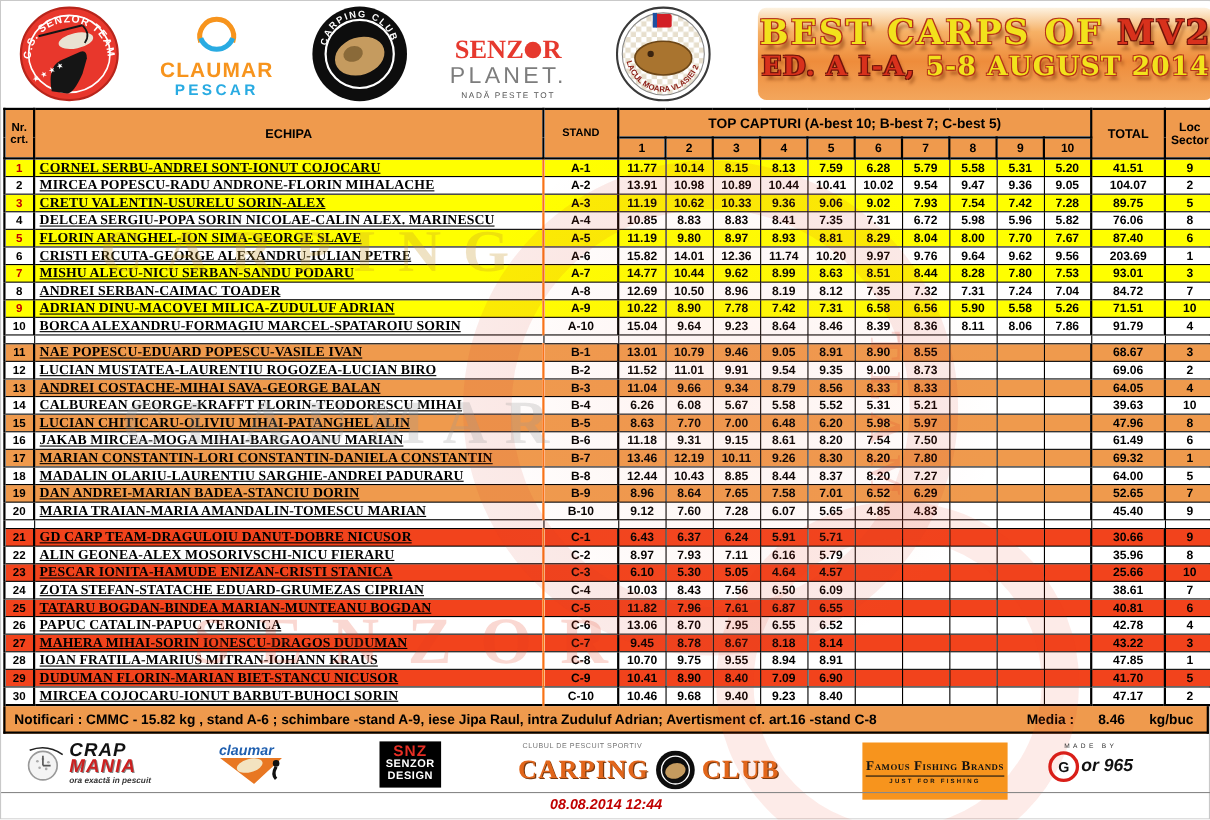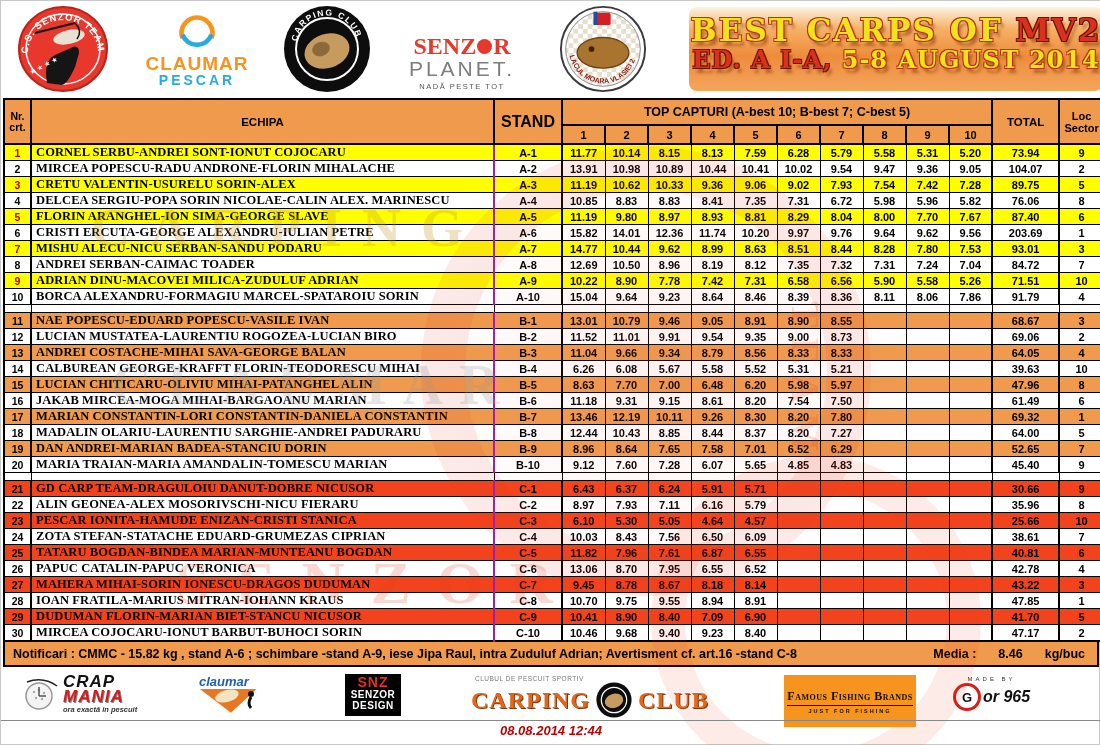--- a/index.html
+++ b/index.html
@@ -42,32 +42,32 @@
 
   
   .content { position:absolute; top:97px; left:2px; width:1096px; }
   table.results { border-collapse:collapse; width:1096px; table-layout:fixed; border:2px solid #000; }
   .results th, .results td { border:1px solid #000; padding:0; overflow:hidden; }
   .results th { background:#EF9A4D; font-weight:bold; border-width:2px; }
   .h1 { height:26px; }
   .h2 { height:19px; }
   .th-nr { font-size:10.5px; white-space:pre-line; line-height:11px; }
   .th-team { font-size:11.5px; }
-  .th-stand { font-size:16px; }
+  .th-stand { font-size:10px; }
   .th-top { font-size:12.5px; }
   .th-total { font-size:11.5px; }
   .th-loc { font-size:11px; line-height:12px; }
   .h2 th { font-size:11px; }
 
   tbody tr { height:16px; }
   tbody tr.sep { height:8px; }
   tbody tr.sep td { background:#fff; }
   td.nr { text-align:center; font-weight:bold; font-size:10.5px; border-left-width:2px; }
   td.team { font-family:"Liberation Serif", serif; font-weight:bold; font-size:12.5px; padding-left:4px;
-            white-space:nowrap; letter-spacing:0.1px; border-left:2px solid #000; border-right:2px solid #a21caf; }
+            white-space:nowrap; letter-spacing:0.1px; border-left:2px solid #000; border-right:2px solid #f97316;text-decoration:underline; }
   td.stand { text-align:center; font-weight:bold; font-size:11px; border-right:2px solid #000; }
   td.cap { text-align:center; font-weight:bold; font-size:11px; }
   td.total { text-align:center; font-weight:bold; font-size:11px; border-left:2px solid #000; border-right:2px solid #000; }
   td.loc { text-align:center; font-weight:bold; font-size:11px; border-right:2px solid #000; }
 
   tr.band-a.hl td { background:#FFFF00; }
   tr.band-a.hl td.nr { color:#C00000; }
   tr.band-b.hl td { background:#EF9A4D; }
   tr.band-c.hl td { background:#F2431C; }
   tbody tr:not(.hl) td { background:#fff; }
@@ -269,21 +269,21 @@
     <td class="cap">11.77</td>
     <td class="cap">10.14</td>
     <td class="cap">8.15</td>
     <td class="cap">8.13</td>
     <td class="cap">7.59</td>
     <td class="cap">6.28</td>
     <td class="cap">5.79</td>
     <td class="cap">5.58</td>
     <td class="cap">5.31</td>
     <td class="cap">5.20</td>
-    <td class="total">73.94</td>
+    <td class="total">41.51</td>
     <td class="loc">9</td>
   </tr>
           <tr class="band-a">
     <td class="nr">2</td>
     <td class="team">MIRCEA POPESCU-RADU ANDRONE-FLORIN MIHALACHE</td>
     <td class="stand">A-2</td>
     <td class="cap">13.91</td>
     <td class="cap">10.98</td>
     <td class="cap">10.89</td>
     <td class="cap">10.44</td>

